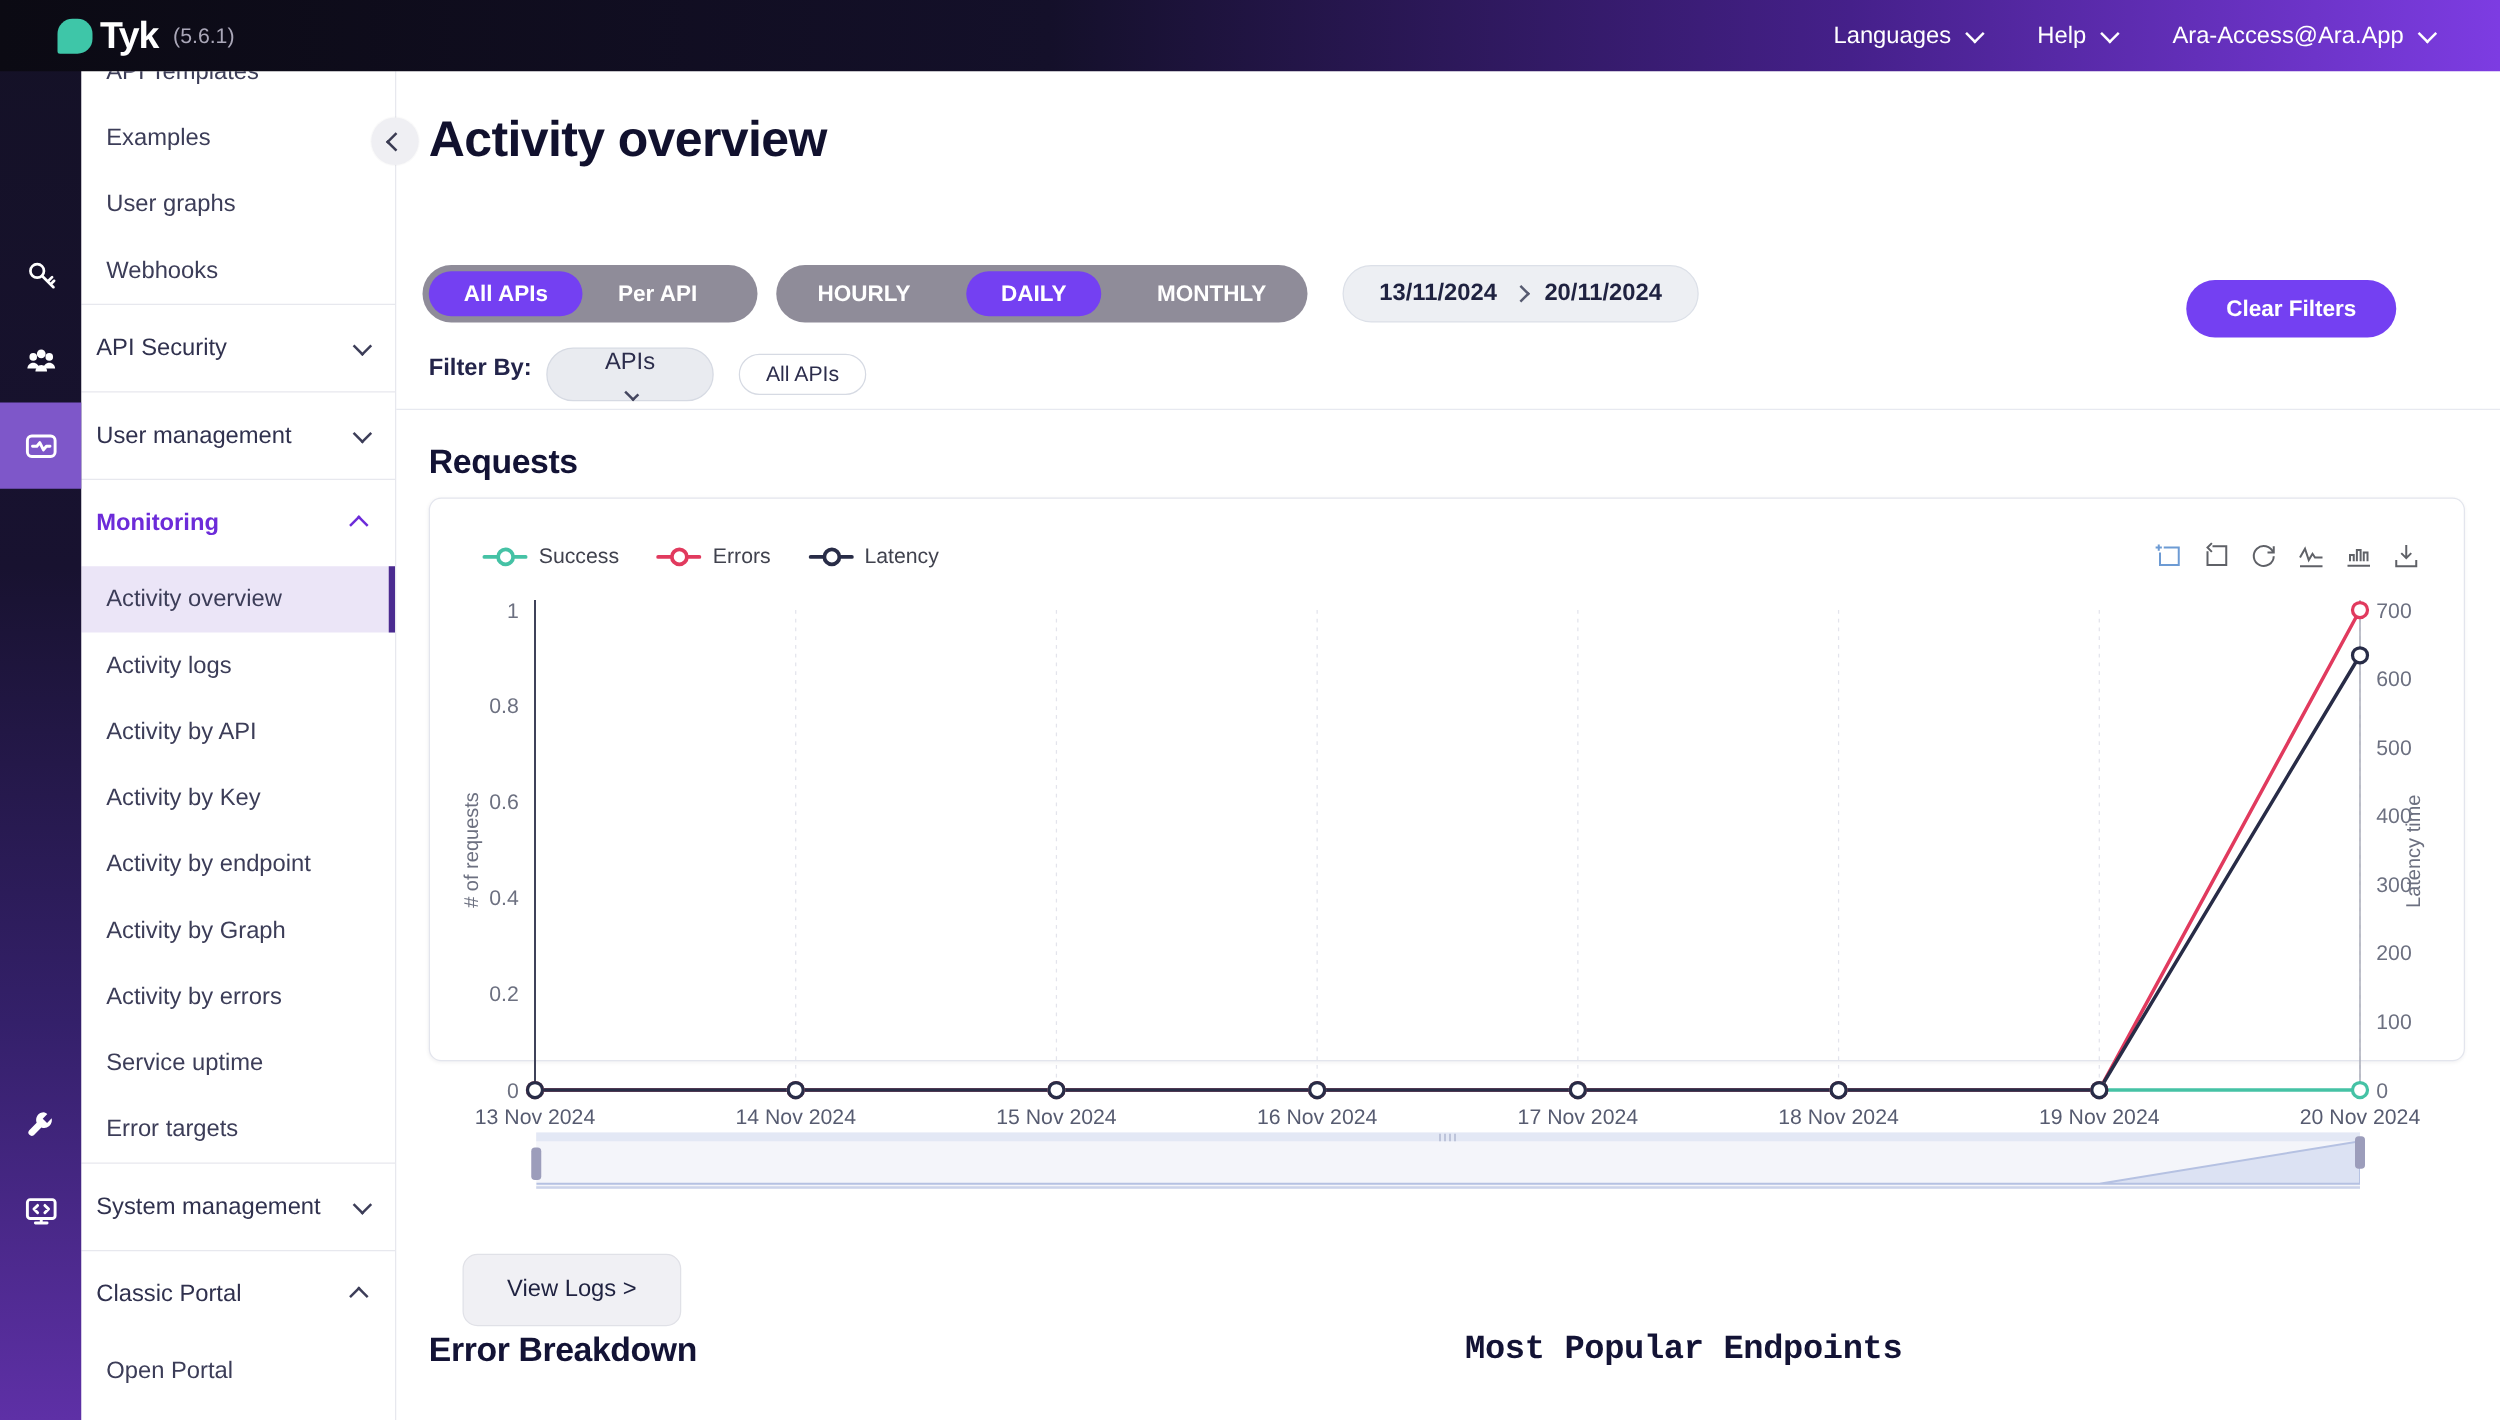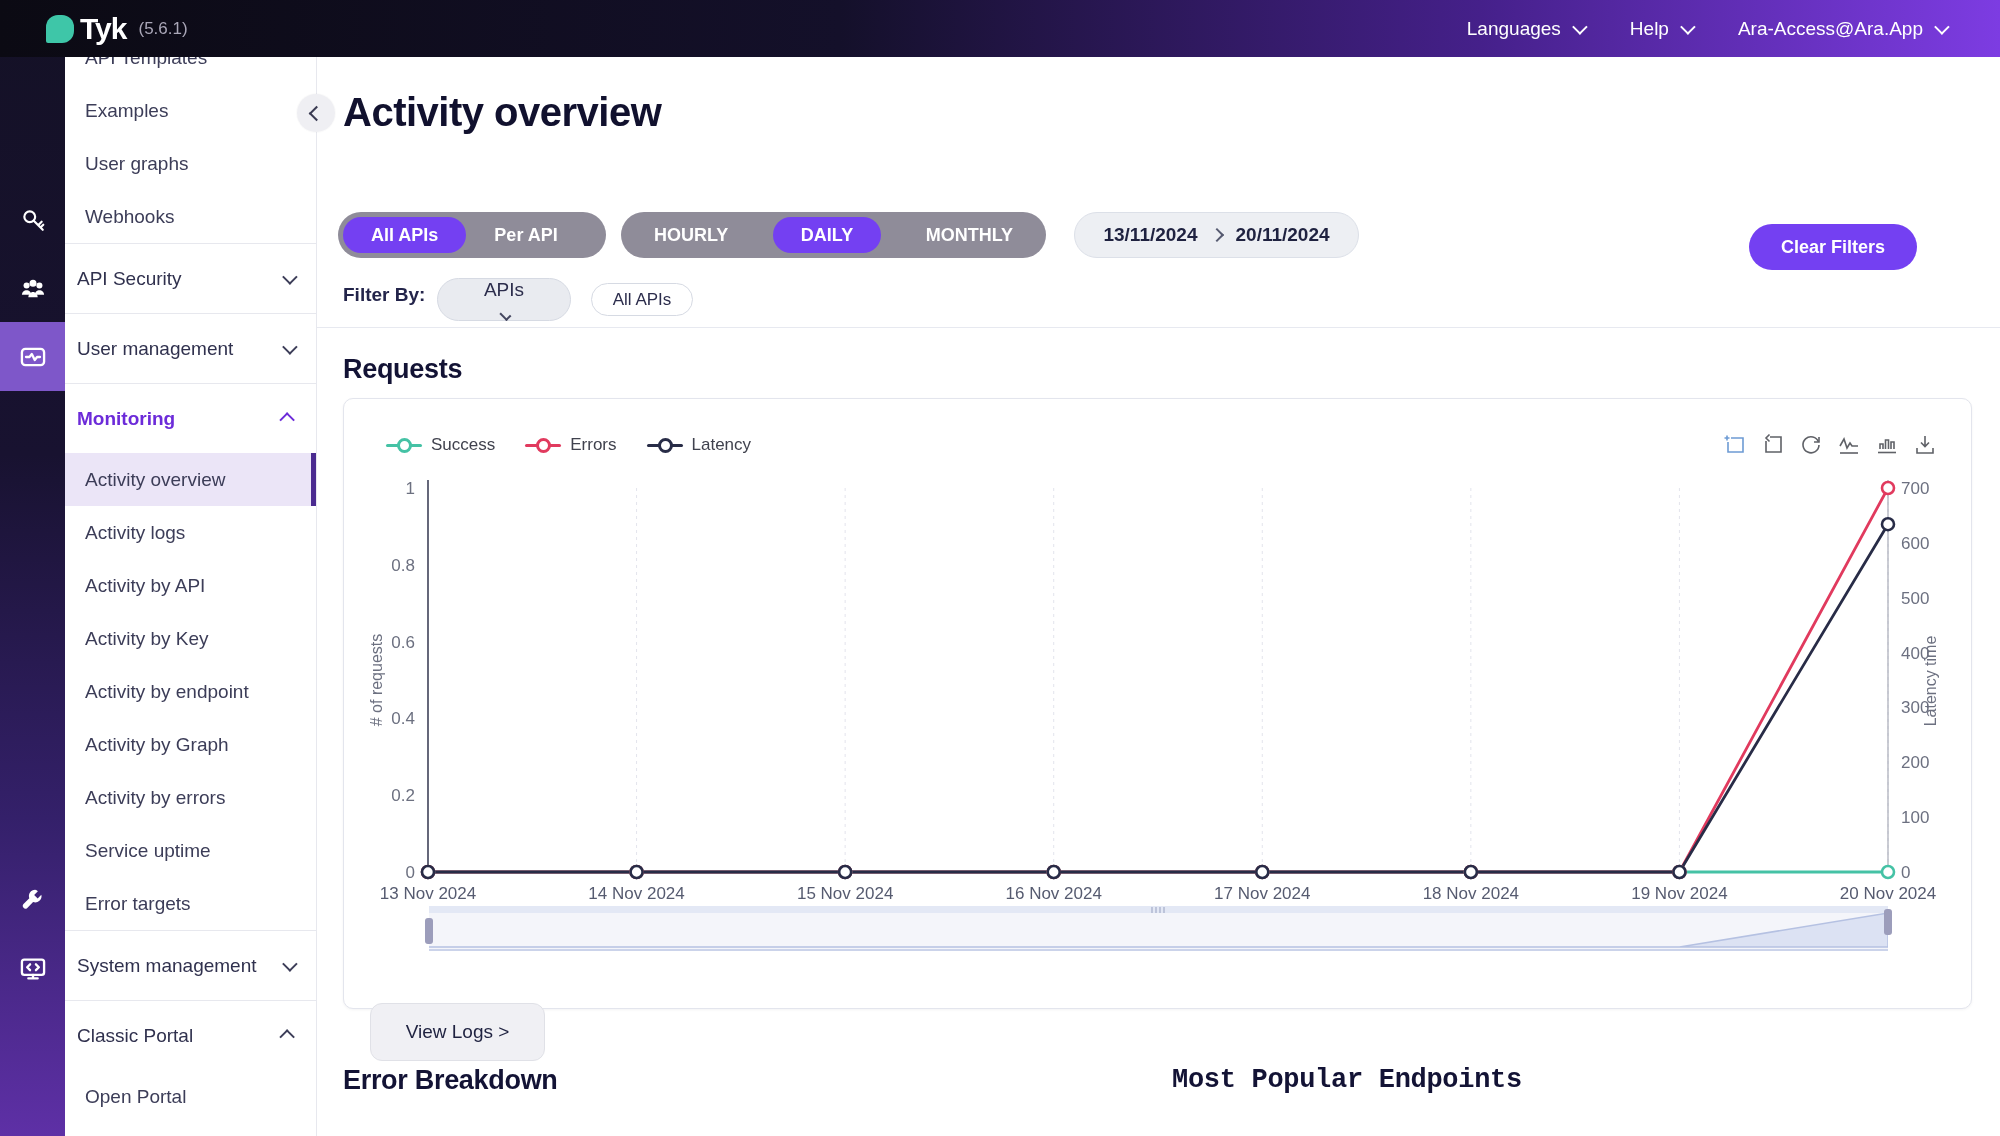--- a/index.html
+++ b/index.html
@@ -67,21 +67,21 @@
   #filter-type-pill .chev{width:8px;height:8px;color:#44465f;}
   #filter-value-pill{position:absolute;left:275px;top:226px;width:102px;height:33px;background:#fff;
                      border:1px solid #d6dae3;border-radius:17px;box-sizing:border-box;display:flex;align-items:center;
                      justify-content:center;font-size:17px;color:#2c2d4c;cursor:pointer;}
   #filters-divider{position:absolute;left:0;top:270px;width:1684px;height:1px;background:#e7e9f0;}
   .section-heading{position:absolute;font-size:27px;font-weight:800;color:#131335;letter-spacing:-0.3px;}
   #requests-heading{left:27px;top:297px;}
   #error-heading{left:27px;top:1008px;}
   #popular-heading{left:856px;top:1008px;font-family:Liberation Mono, monospace;}
   
-  #chart-card{position:absolute;left:27px;top:341px;width:1629px;height:611px;background:#fff;
+  #chart-card{position:absolute;left:27px;top:341px;width:1629px;height:451px;background:#fff;
               border:1px solid #e3e5ed;border-radius:10px;box-sizing:border-box;
               box-shadow:0 1px 3px rgba(20,20,40,.05);}
   #legend{position:absolute;left:42px;top:36px;display:flex;gap:30px;align-items:center;}
   .legend-item{display:flex;align-items:center;gap:9px;cursor:pointer;}
   .legend-glyph{position:relative;width:36px;height:14px;}
   .legend-line{position:absolute;left:0;top:6px;width:36px;height:3px;border-radius:2px;}
   .legend-dot{position:absolute;left:11px;top:0;width:9px;height:9px;border-radius:50%;background:#fff;border-width:3px;border-style:solid;}
   .legend-label{font-size:17px;color:#40424e;}
   #toolbox{position:absolute;right:34px;top:34px;display:flex;gap:14px;}
   .tool-icon{width:24px;height:24px;cursor:pointer;}

